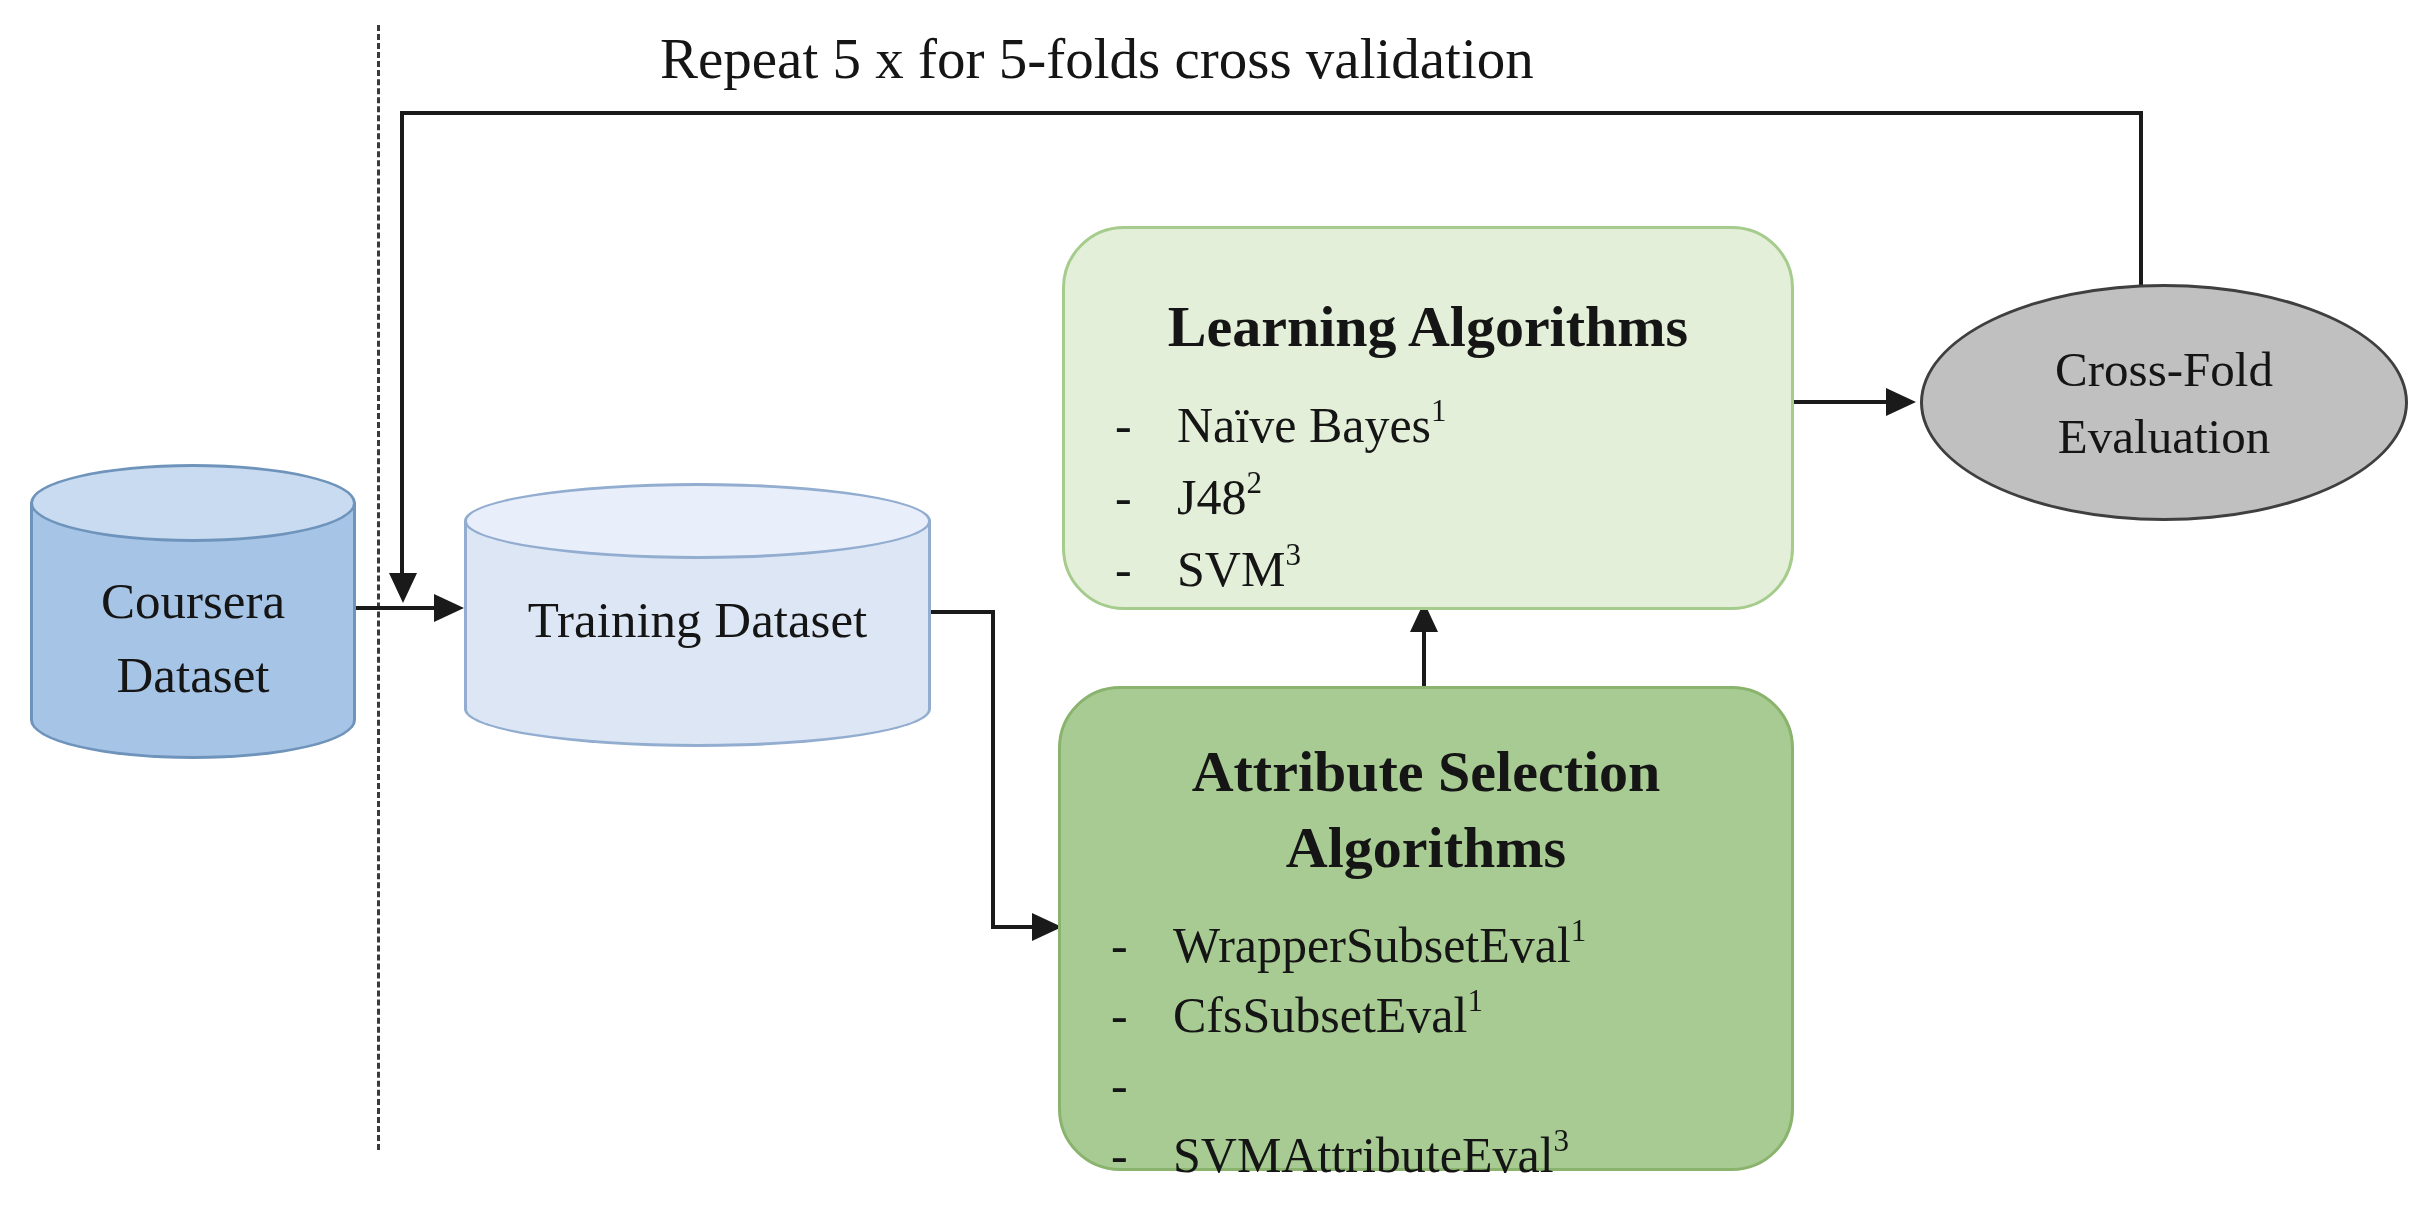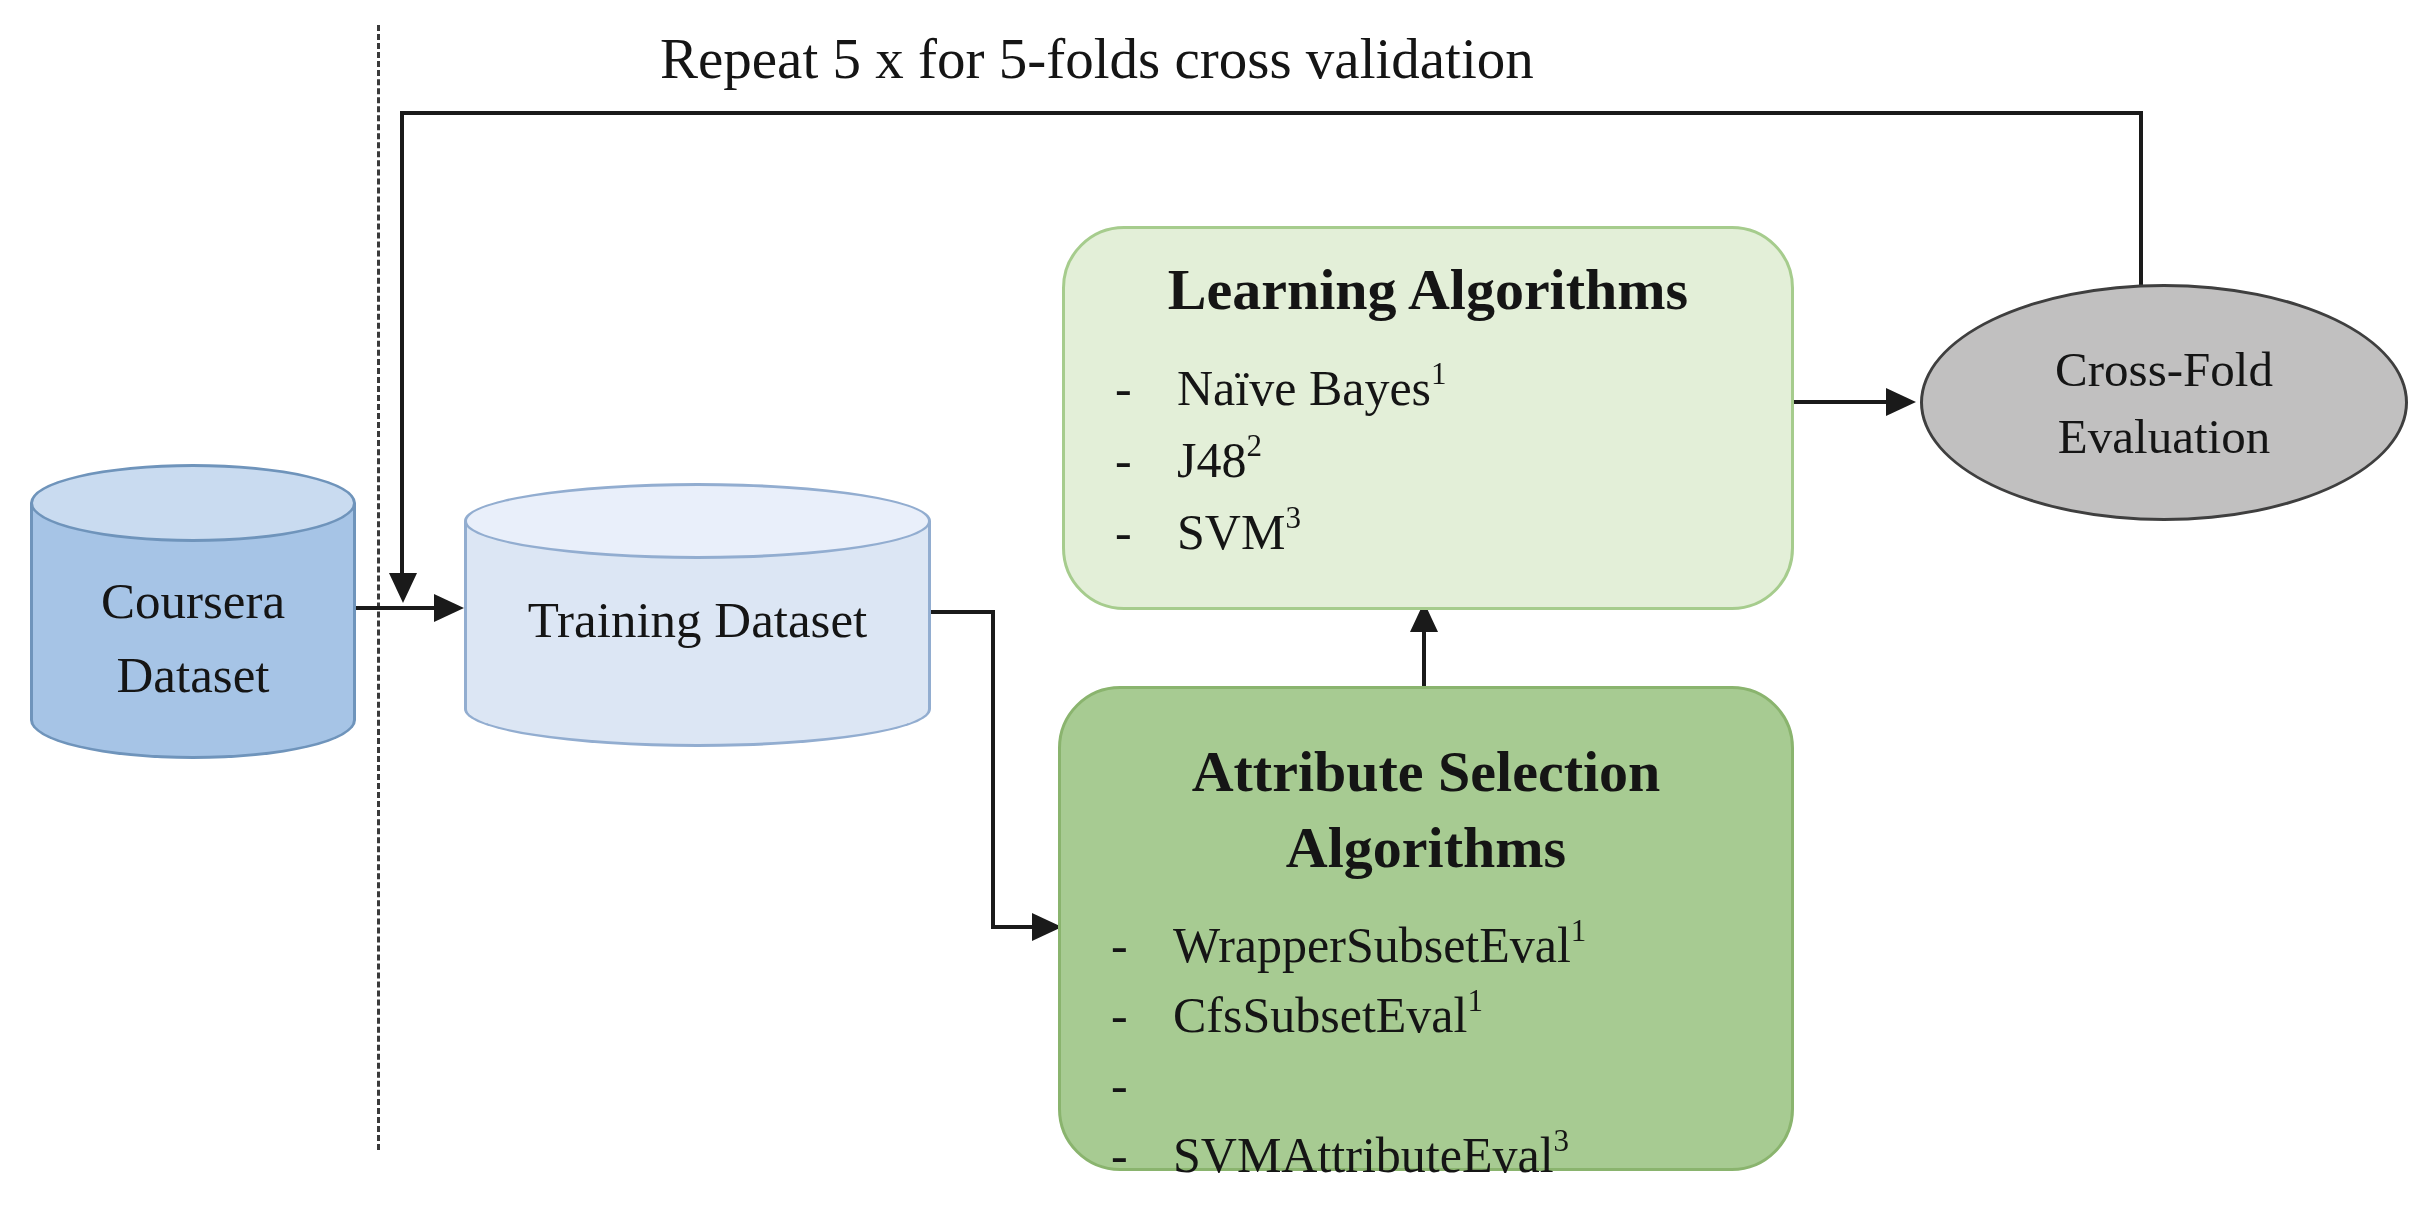--- a/index.html
+++ b/index.html
@@ -95,21 +95,21 @@
   }
   #attribute {
     left: 1058px; top: 686px; width: 730px; height: 479px;
     background: var(--attribute-fill, #a7cb92);
     border: 3px solid var(--attribute-border, #8ab46e);
   }
   .box-title {
     font-weight: bold; text-align: center;
     font-size: 58px; line-height: 76px;
   }
-  #learning .box-title { margin-top: 23px; }
+  #learning .box-title { margin-top: 60px; }
   #attribute .box-title { margin-top: 45px; padding: 0 90px; }
   .box-list { margin-top: 24px; }
   .list-item { display: flex; padding-left: 50px; font-size: 50px; line-height: 72px; }
   #attribute .list-item { line-height: 70px; }
   .bullet { width: 62px; flex: none; }
   .item-text sup { font-size: 62%; line-height: 0; position: relative; top: -0.12em; }
 
   
   #evaluation {
     position: absolute; left: 1920px; top: 284px; width: 482px; height: 231px;

